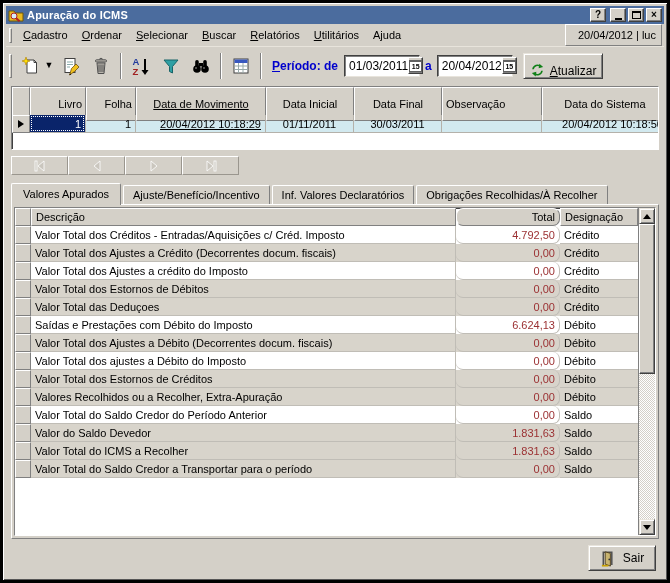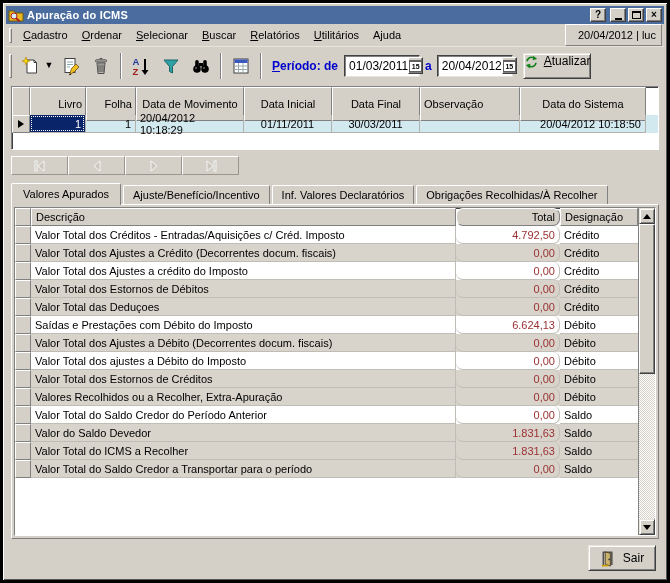--- a/index.html
+++ b/index.html
@@ -42,35 +42,35 @@
   .conj-label { margin:0 5px; }
   .date-field { width:76px; height:22px; background:#fff; border:1px solid; border-color:#404040 #e8e4dc #e8e4dc #404040;
     box-shadow: inset 1px 1px 0 #808080; display:flex; align-items:center; padding:1px 1px 1px 4px; }
   .date-text { font-size:12px; flex:1; }
   .picker-btn { width:18px; height:17px; background:var(--chrome,#D4D0C8); border:1px solid; border-color:#fff #404040 #404040 #fff;
     box-shadow: inset -1px -1px 0 #808080; display:inline-flex; align-items:center; justify-content:center; }
   .mini-cal { width:13px; height:12px; background:#fff; border:1px solid #606060; border-top:2px solid #606060;
     font-size:7px; font-weight:bold; display:flex; align-items:center; justify-content:center; }
   .btn3d { background:var(--chrome,#D4D0C8); border:1px solid; border-color:#e8e4dc #404040 #404040 #e8e4dc;
     box-shadow: inset 1px 1px 0 #fff, inset -1px -1px 0 #808080; }
-  .atualizar { height:26px; margin-left:10px; padding:0 0; display:inline-flex; align-items:flex-start; gap:5px;
+  .atualizar { height:26px; margin-left:10px; padding:0 6px; display:inline-flex; align-items:flex-end; gap:5px;
     font-size:12px; font-family:"Liberation Sans",sans-serif; }
 
   
   .grid { margin:2px 5px 0 5px; height:64px; background:#fff; border:1px solid; border-color:#808080 #fff #fff #808080;
     box-shadow: inset 1px 1px 0 #404040; overflow:hidden; flex:0 0 auto; }
   .g-header { display:flex; height:28px; }
   .gh { background:var(--chrome,#D4D0C8); border:1px solid; border-color:#fff #808080 #808080 #fff;
     display:flex; align-items:center; justify-content:center; text-align:center; line-height:12px; padding:16px 3px; }
   .g-row { display:flex; height:18px; background:var(--row-highlight,#D2E9EF); }
   .gc { border-right:1px solid #b4b1aa; border-bottom:1px solid #b4b1aa; display:flex; align-items:center; padding:0 4px; }
   .c-sel { width:18px; flex:0 0 auto; }
   .gc.c-sel { background:var(--chrome,#D4D0C8); border:1px solid; border-color:#fff #808080 #808080 #fff; justify-content:center; }
   .c0 { width:56px; flex:0 0 auto; } .c1 { width:50px; flex:0 0 auto; }
-  .c2 { width:108px; flex:0 0 auto; } .c3 { width:88px; flex:0 0 auto; }
+  .c2 { width:130px; flex:0 0 auto;text-decoration:underline; } .c3 { width:88px; flex:0 0 auto; }
   .c4 { width:88px; flex:0 0 auto; } .c5 { width:100px; flex:0 0 auto; }
   .c6 { width:126px; flex:0 0 auto; }
   .gh.c0,.gh.c1 { justify-content:flex-end; } .gh.c5 { justify-content:flex-start; }
   .gc.c0 { justify-content:flex-end; padding:0; }
   .gc.c1,.gc.c2 { justify-content:flex-end; }
   .gc.c3,.gc.c4 { justify-content:center; }
   .gc.c6 { justify-content:flex-end; }
   .sel-livro { width:100%; height:100%; background:var(--selection,#0A246A); color:#fff; display:flex; align-items:center;
     justify-content:flex-end; padding:0 4px; outline:1px dotted #fff; outline-offset:-2px; }
   .tri { width:0; height:0; border-left:6px solid #000; border-top:4px solid transparent; border-bottom:4px solid transparent; }

